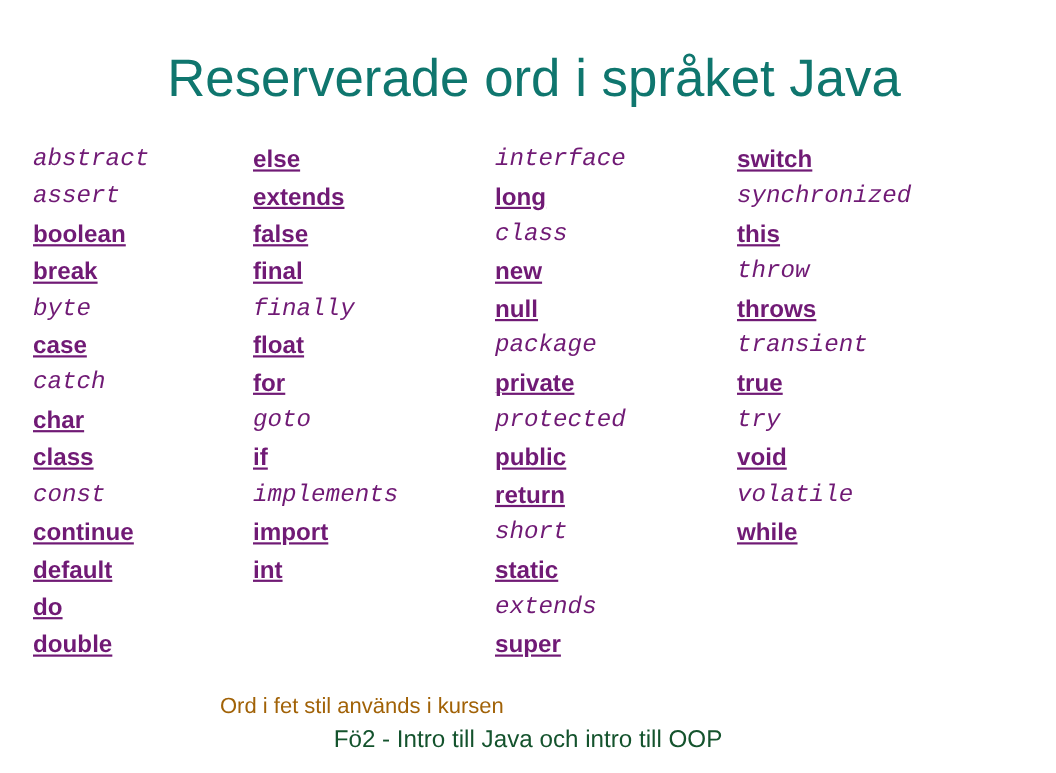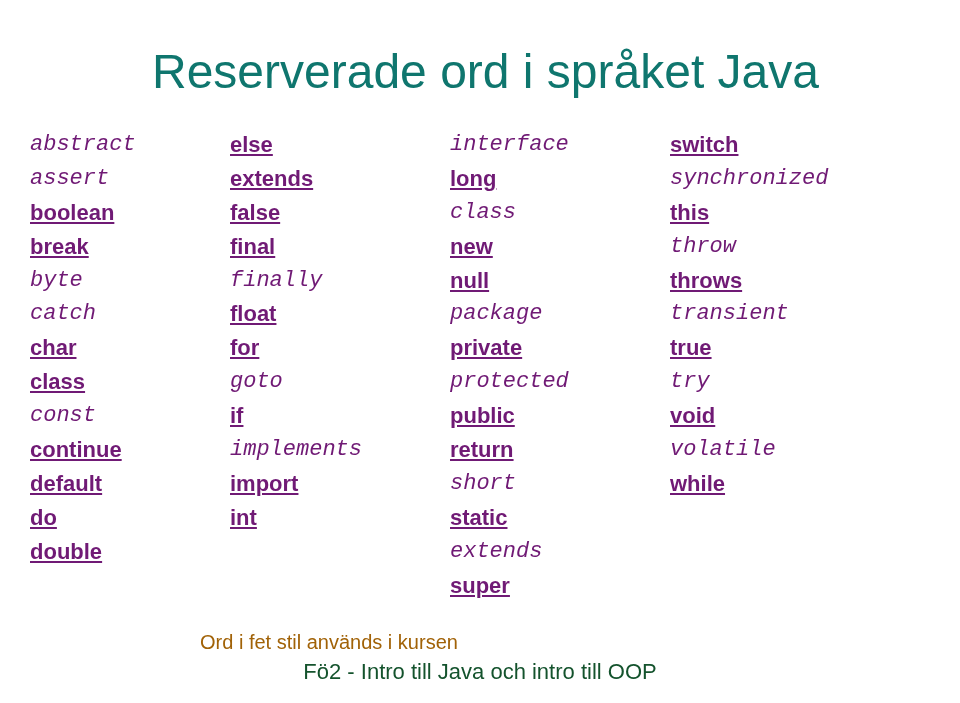--- a/index.html
+++ b/index.html
@@ -88,20 +88,21 @@
 <div class="title">Reserverade ord i språket Java</div>
 
 <div class="keywords-container">
 
 <div class="column">
       <div class="keyword italic-mono">abstract</div>
       <div class="keyword italic-mono">assert</div>
       <div class="keyword bold">boolean</div>
       <div class="keyword bold">break</div>
       <div class="keyword italic-mono">byte</div>
+      <div class="keyword bold">case</div>
       <div class="keyword italic-mono">catch</div>
       <div class="keyword bold">char</div>
       <div class="keyword bold">class</div>
       <div class="keyword italic-mono">const</div>
       <div class="keyword bold">continue</div>
       <div class="keyword bold">default</div>
       <div class="keyword bold">do</div>
       <div class="keyword bold">double</div>
     </div>
     <div class="column">

